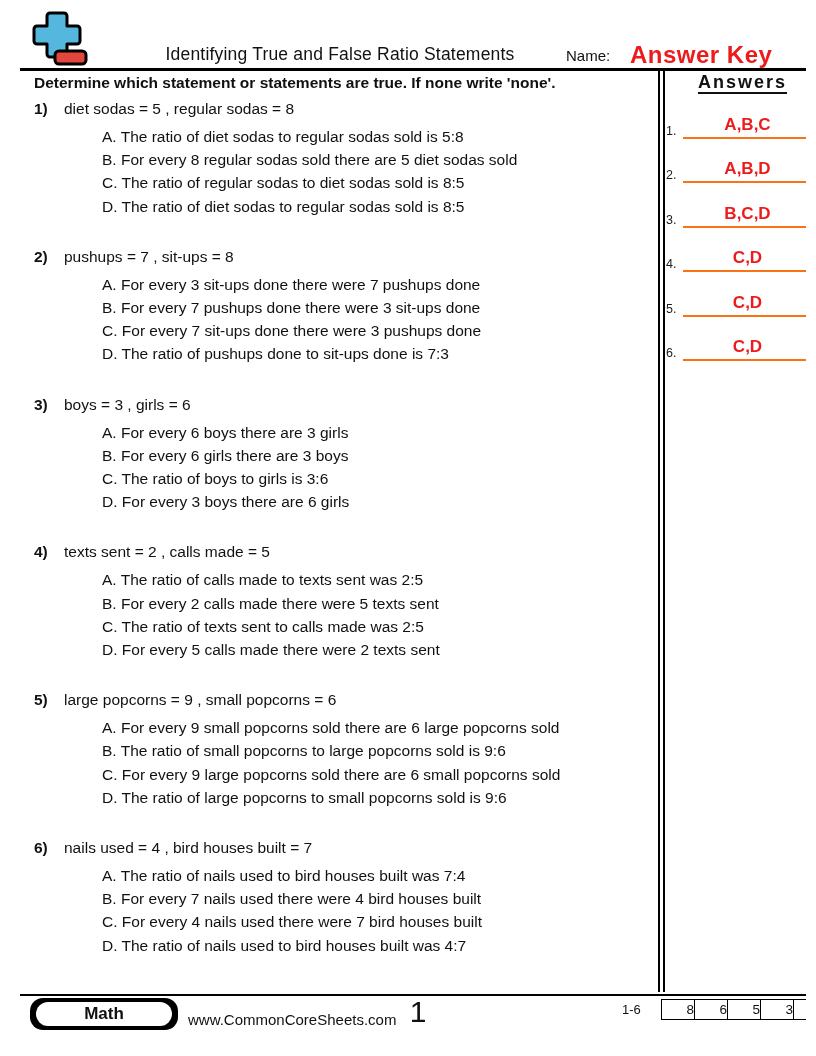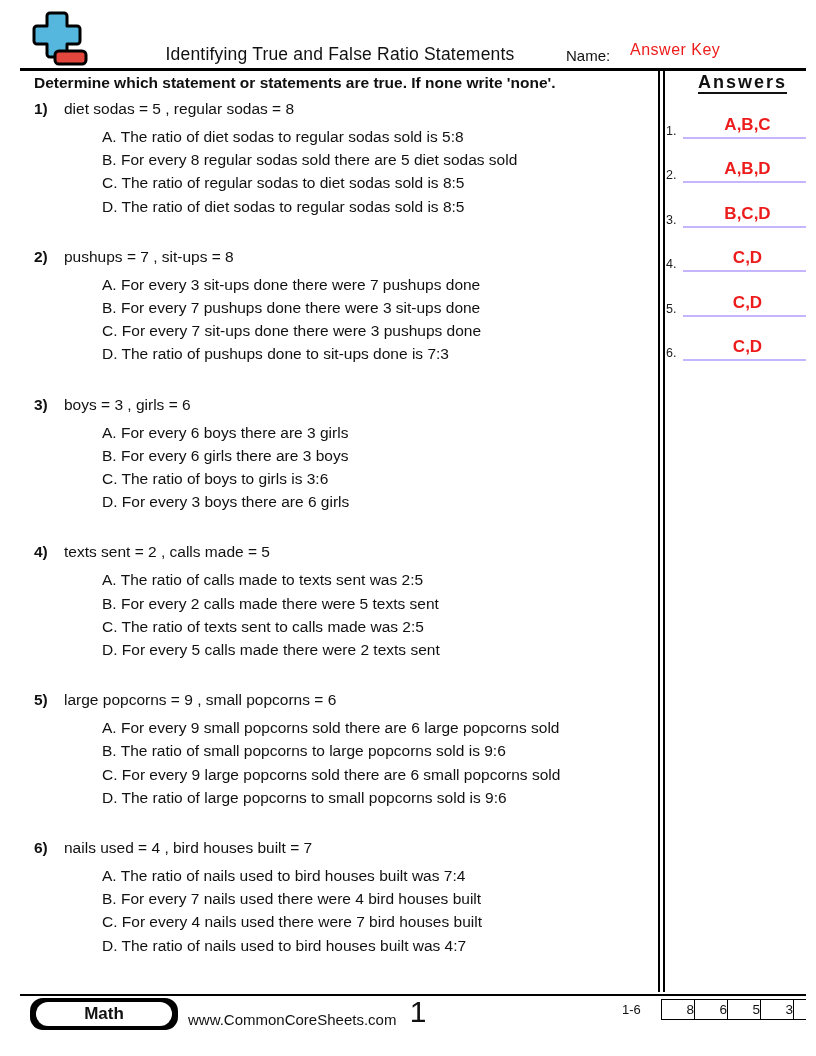--- a/index.html
+++ b/index.html
@@ -12,21 +12,21 @@
   *{margin:0;padding:0;box-sizing:border-box;}
   html,body{background:#fff;}
   body{font-family:"Liberation Sans",sans-serif;color:var(--ink);}
   .page{position:relative;width:796px;height:1056px;background:#fff;overflow:hidden;margin:0 auto;}
 
   
   .logo{position:absolute;left:18px;top:10px;}
   .title{position:absolute;left:130px;top:44px;width:400px;text-align:center;
          font-size:17.5px;font-weight:500;letter-spacing:.2px;}
   .name-label{position:absolute;left:556px;top:47px;font-size:15px;}
-  .name-value{position:absolute;left:620px;top:41px;font-size:16px;font-weight:normal;
+  .name-value{position:absolute;left:620px;top:41px;font-size:24px;font-weight:bold;
               color:var(--accent-red);letter-spacing:.5px;}
   .header-rule{position:absolute;left:10px;top:68px;width:797px;height:3px;background:#000;}
 
   
   .instructions{position:absolute;left:24px;top:74px;width:615px;
                 font-size:15.5px;font-weight:bold;}
 
   
   .vertical-divider{position:absolute;left:648px;top:70px;height:922px;width:7px;
                     border-left:2px solid #000;border-right:2px solid #000;}
@@ -40,21 +40,21 @@
   .q-options{margin-left:68px;margin-top:5px;}
   .q-option{font-size:15.5px;line-height:23.2px;}
 
   
   .answers-title{position:absolute;left:655px;top:72px;width:155px;text-align:center;
                  font-size:18px;font-weight:bold;letter-spacing:2px;
                  text-decoration:underline;text-decoration-thickness:2px;text-underline-offset:4px;}
   .answer-item{position:absolute;left:656px;width:150px;height:27px;
                display:flex;align-items:flex-end;}
   .a-num{font-size:12.5px;width:17px;flex:none;padding-bottom:1px;color:#1c1c1c;}
-  .a-line{flex:1;border-bottom:2px solid #c4b5fd;text-align:center;margin-right:4px;
+  .a-line{flex:1;border-bottom:2px solid #f97316;text-align:center;margin-right:4px;
           color:var(--accent-red);font-weight:bold;font-size:17px;padding-bottom:2px;}
 
   
   .footer-rule{position:absolute;left:10px;top:994px;width:797px;height:2px;background:#000;}
   .math-badge{position:absolute;left:20px;top:998px;width:148px;height:32px;background:#000;
               border-radius:13px;display:flex;align-items:center;justify-content:center;}
   .math-badge-inner{width:136px;height:24px;background:#fff;border-radius:12px;
                     display:flex;align-items:center;justify-content:center;
                     font-weight:bold;font-size:17px;}
   .website{position:absolute;left:178px;top:1011px;font-size:15px;}

